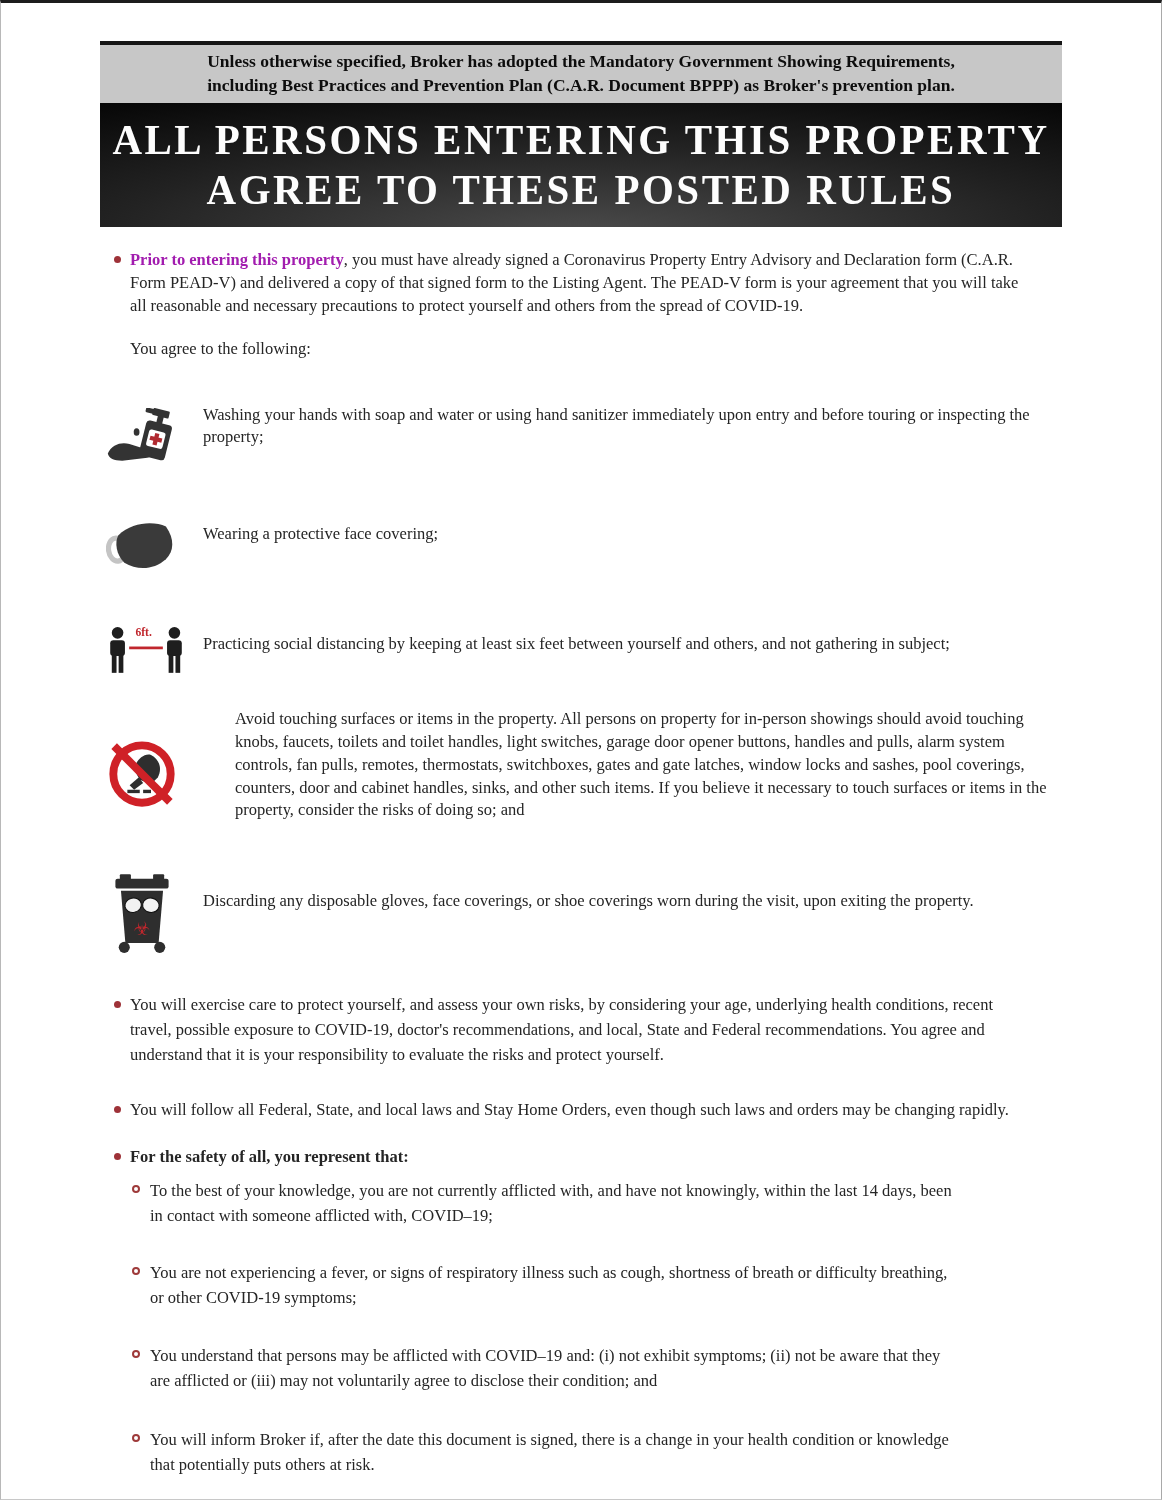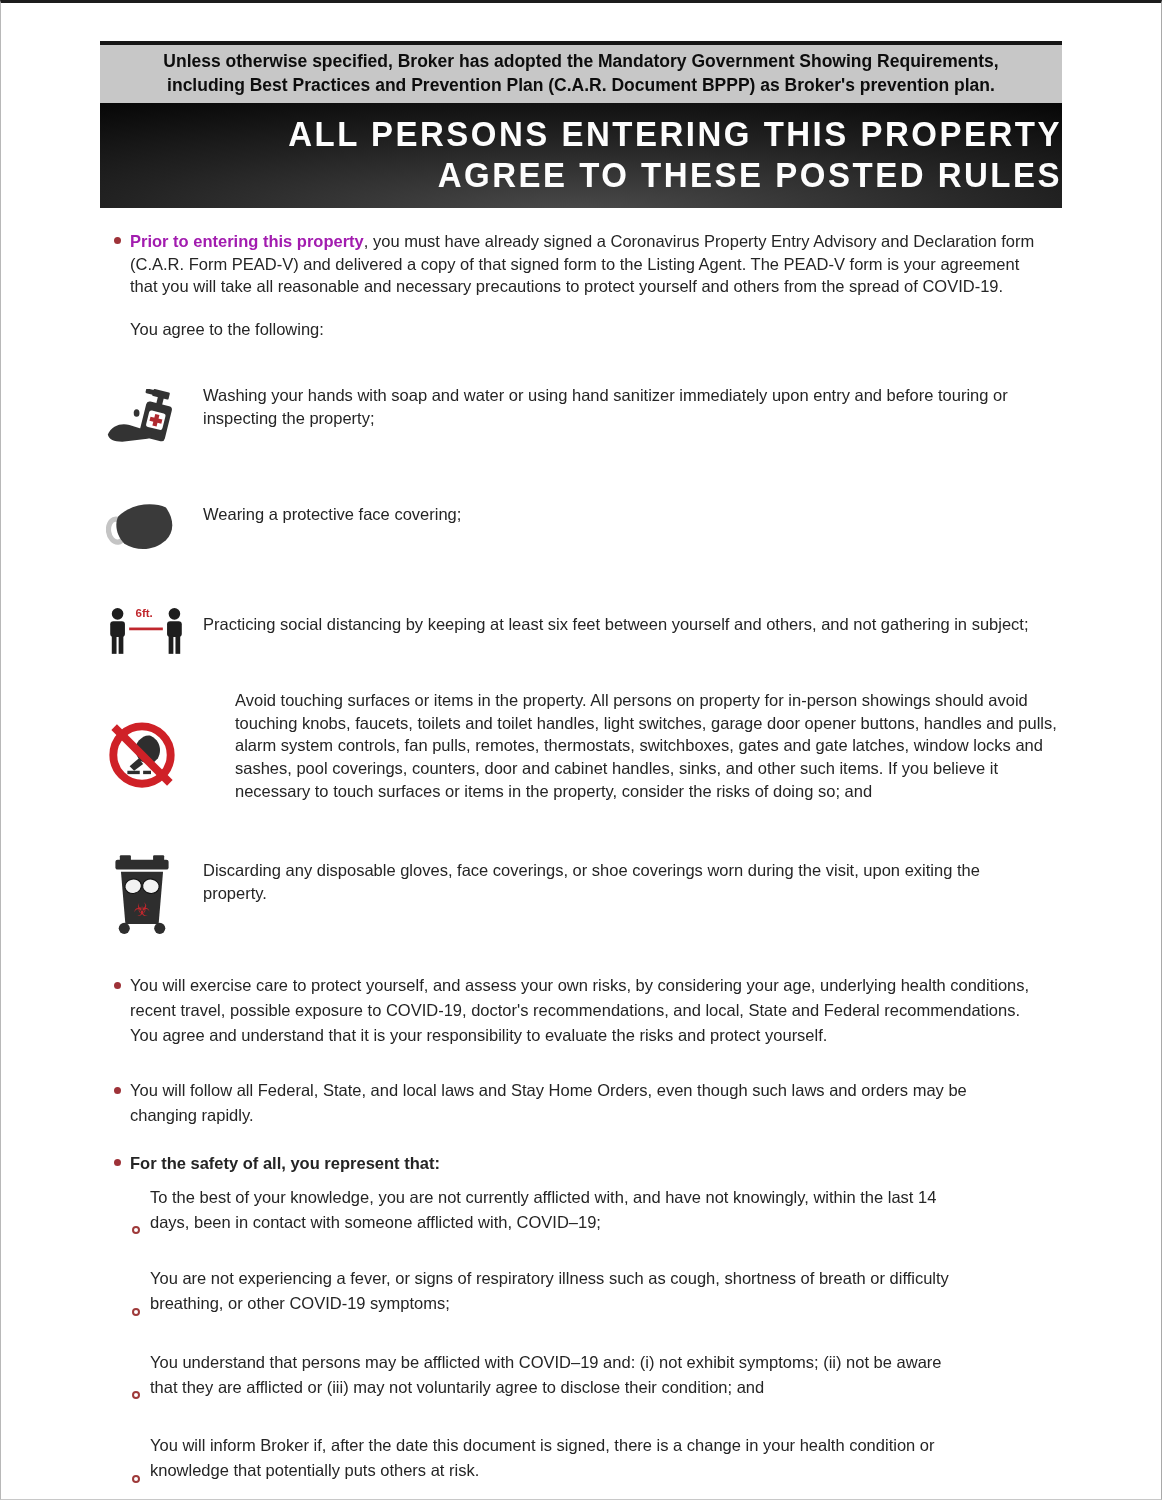--- a/index.html
+++ b/index.html
@@ -3,32 +3,33 @@
 <meta charset="utf-8">
 <style>
   * { margin:0; padding:0; box-sizing:border-box; }
   html,body { background:#fff; }
   body { font-family:"Liberation Sans", sans-serif; color:#252525; }
   .page {
     position:relative; width:1162px; height:1500px; background:#fff;
     border-top:3px solid #1d1d1d; border-left:1px solid #b8b8b8;
     border-right:1px solid #a9a9a9; border-bottom:1px solid #c8c8c8;
     overflow:hidden;
+    font-family:Liberation Serif, serif;
   }
   .content { width:962px; margin:0 auto; }
 
   
   .gray-notice {
     margin-top:38px; background:#c7c7c7; border-top:4px solid #161616;
     text-align:center; font-weight:bold; font-size:17.5px; line-height:1.35;
     color:#0d0d0d; padding:5px 6px 6px;
   }
   .banner {
     background:radial-gradient(ellipse 90% 130% at 50% 105%, #4b4b4b 0%, #222 55%, #050505 100%);
-    color:#fdfdfd; text-align:right; font-weight:bold; font-size:33px;
+    color:#fdfdfd; text-align:center; font-weight:bold; font-size:41px;
     letter-spacing:2.5px; line-height:1.22; padding:11px 0 13px;
   }
   .banner .bline { transform:scaleY(1.05); }
 
   
   .para { font-size:16.5px; line-height:1.38; }
   .bullet-row { display:flex; margin-top:24px; }
   .dot {
     flex:0 0 auto; width:7px; height:7px; border-radius:50%;
     background:#9e3238; margin:7px 9px 0 14px;
@@ -38,21 +39,21 @@
   .stray { margin:14px 0 0 16px; }
 
   
   .rule { display:flex; align-items:center; }
   .rule.top { align-items:flex-start;gap:32px; }
   .icon-cell { flex:0 0 103px; display:flex; justify-content:flex-start; padding-left:6px;margin-top:24px; }
   .rule-text { max-width:845px; }
 
   
   .safety-head { font-weight:bold; }
-  .sub-row { display:flex; margin:10px 0 0 32px;align-items:flex-end; }
+  .sub-row { display:flex; margin:10px 0 0 32px; }
   .oring {
     flex:0 0 auto; width:8px; height:8px; border-radius:50%;
     border:2px solid #9e3a3a; margin:6px 10px 0 0;
   }
   .sub-text { max-width:812px; }
 
   
   .notice {
     margin-top:18px; text-align:center; font-weight:bold; font-size:17.5px;
     line-height:1.25; color:#111;

